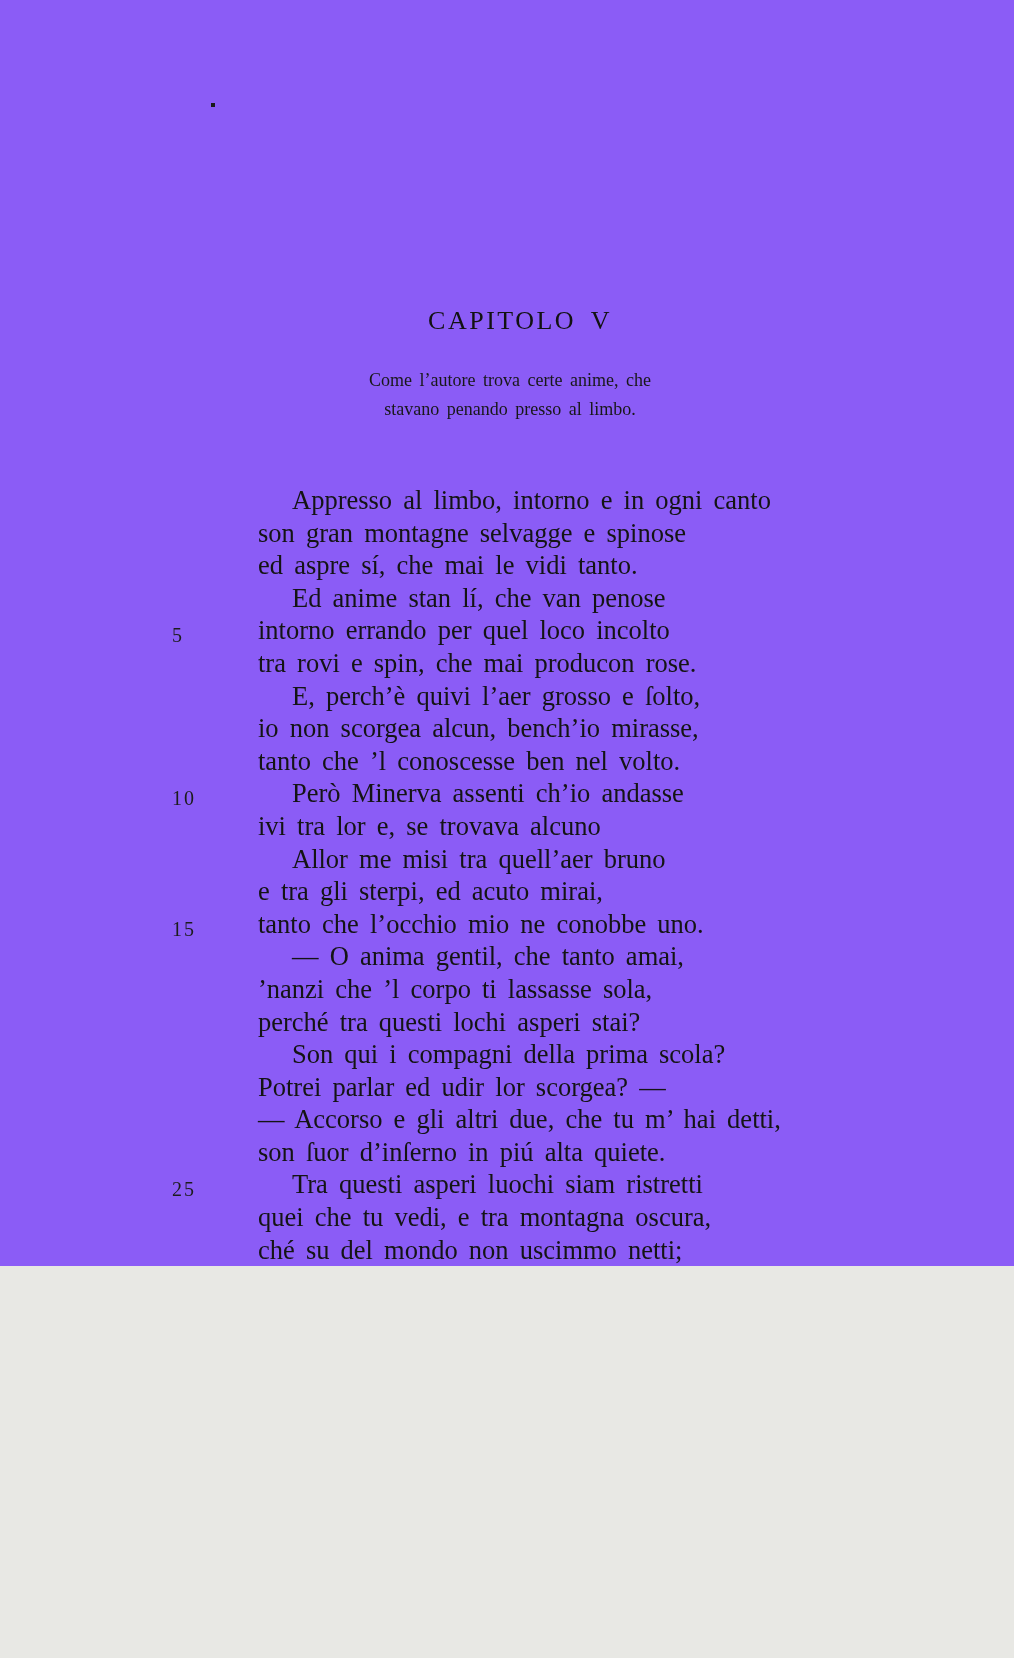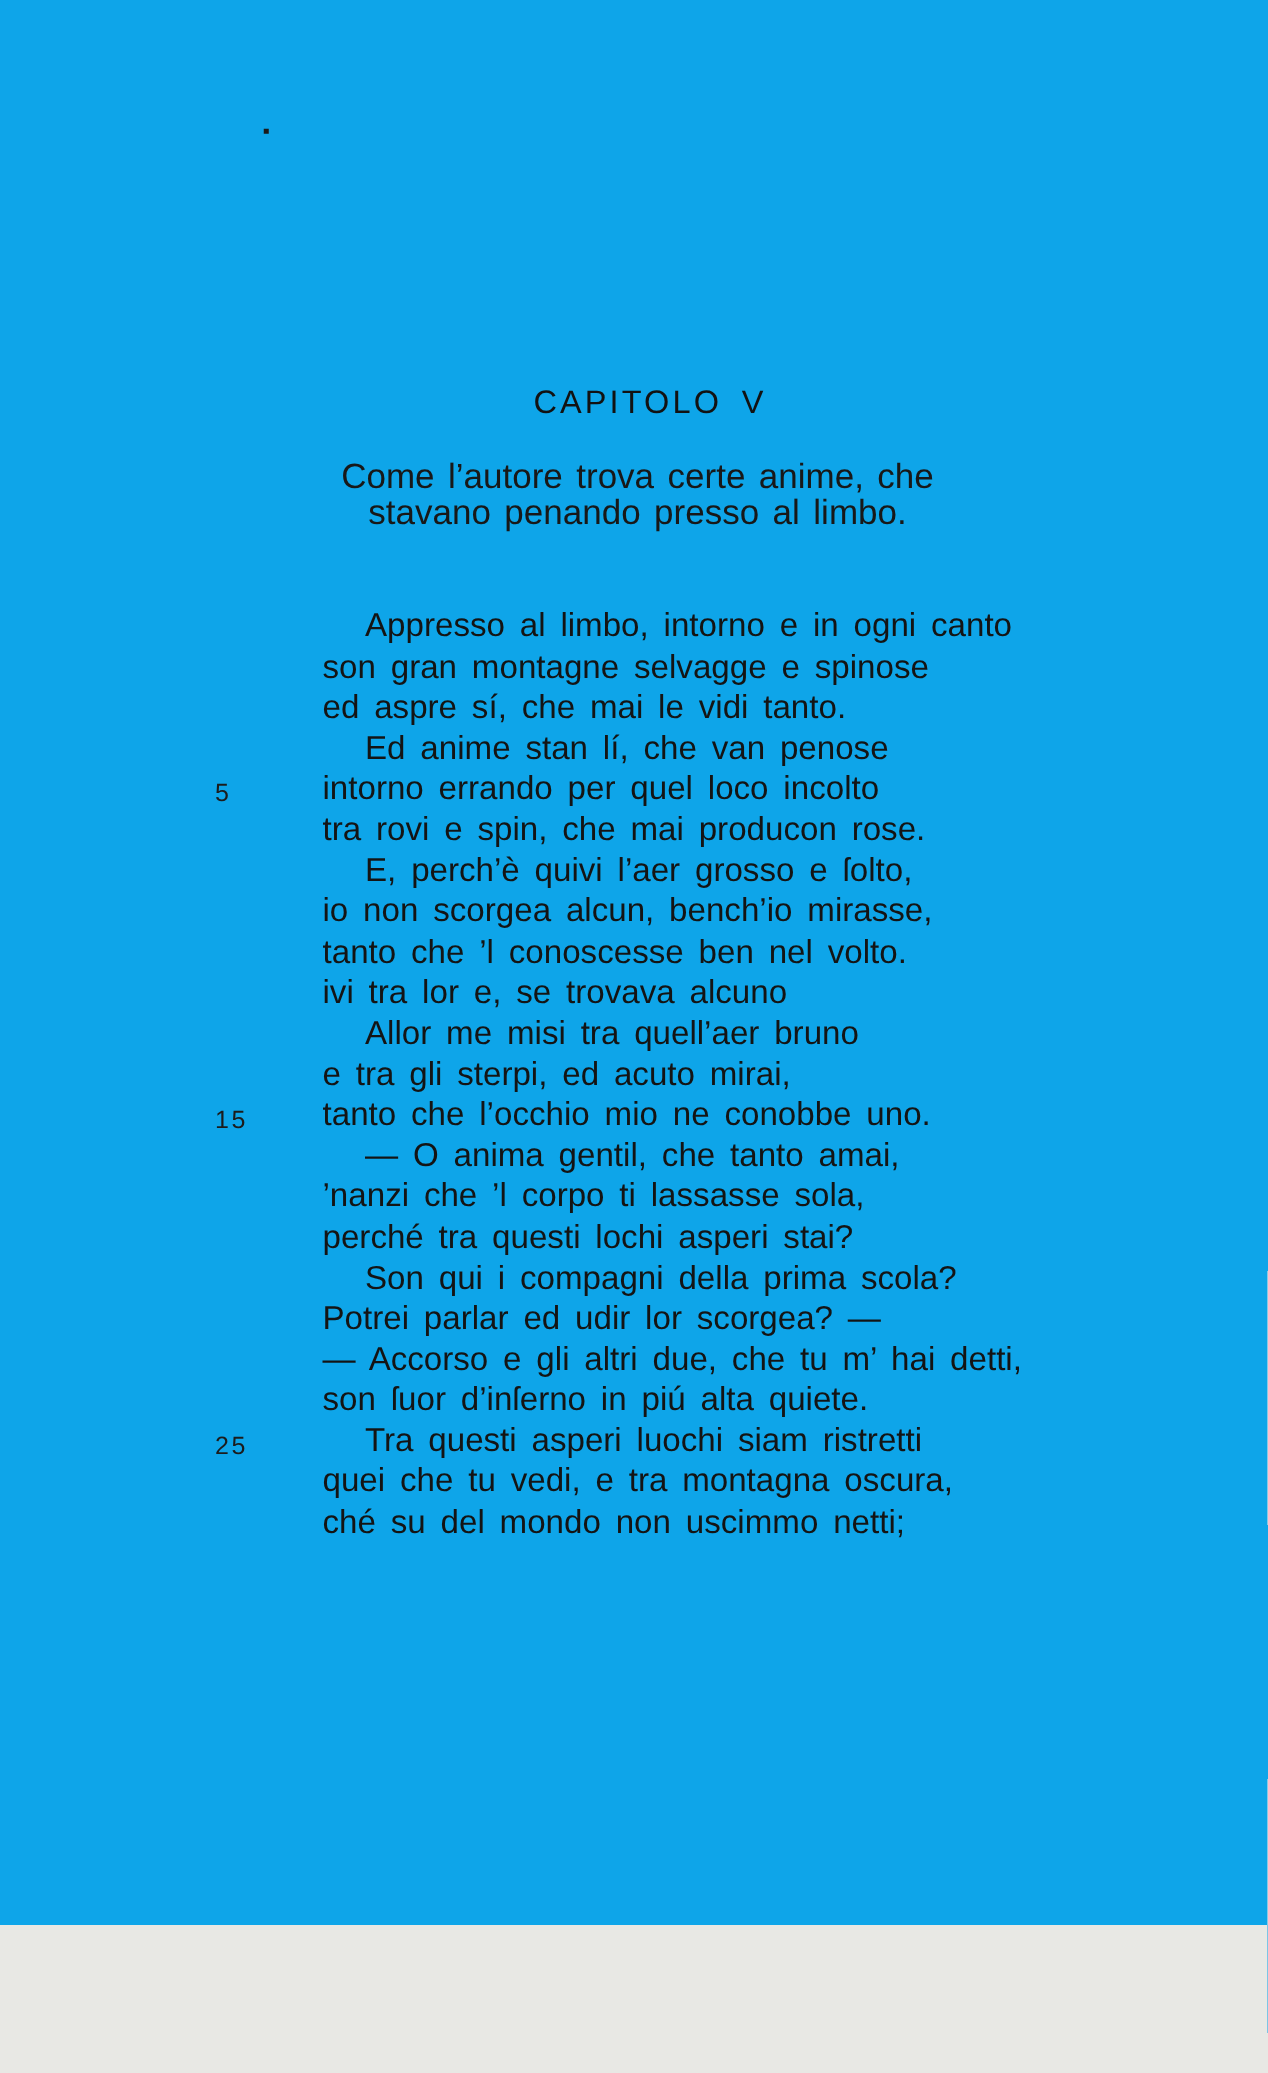--- a/index.html
+++ b/index.html
@@ -1,39 +1,39 @@
 <!DOCTYPE html>
 <html><head>
 <meta charset="utf-8">
 <style>
   html,body { margin:0; padding:0; background:#e8e8e4; }
   .page {
     position:relative;
-    width:1014px; height:1540px;
+    width:1014px; height:1266px;
     margin:0 auto;
-    background:#0ea5e9;
+    background:#8b5cf6;
     color:#151515;
-    font-family:Liberation Sans, sans-serif;
+    font-family:Liberation Serif, serif;
     overflow:hidden;
   }
   .speck {
     position:absolute; left:211px; top:103px;
     width:4px; height:4px; background:#1a1a1a;
   }
   .chapter-title {
     position:absolute; top:306px; left:220px; width:600px;
     text-align:center;
     font-size:26px; letter-spacing:2.5px;
     word-spacing:6px;
     color:#121212;
   }
   .chapter-subtitle {
     position:absolute; top:366px; left:160px; width:700px;
     text-align:center;
-    font-size:28px; line-height:29px;
+    font-size:18px; line-height:29px;
     word-spacing:3px;
     color:#181818;
   }
   .poem {
     position:absolute; left:258px; top:484px; width:640px;
     font-size:26.5px; line-height:32.6px;
     word-spacing:4.5px;
     color:#141414;
   }
   .pline { position:relative; white-space:nowrap; }
@@ -61,20 +61,21 @@
   <div class="poem" id="poem-body">
       <div class="pline indent"><span class="ltext">Appresso al limbo, intorno e in ogni canto</span></div>
       <div class="pline"><span class="ltext">son gran montagne selvagge e spinose</span></div>
       <div class="pline"><span class="ltext">ed aspre sí, che mai le vidi tanto.</span></div>
       <div class="pline indent"><span class="ltext">Ed anime stan lí, che van penose</span></div>
       <div class="pline"><span class="lnum">5</span><span class="ltext">intorno errando per quel loco incolto</span></div>
       <div class="pline"><span class="ltext">tra rovi e spin, che mai producon rose.</span></div>
       <div class="pline indent"><span class="ltext">E, perch’è quivi l’aer grosso e ſolto,</span></div>
       <div class="pline"><span class="ltext">io non scorgea alcun, bench’io mirasse,</span></div>
       <div class="pline"><span class="ltext">tanto che ’l conoscesse ben nel volto.</span></div>
+      <div class="pline indent"><span class="lnum">10</span><span class="ltext">Però Minerva assenti ch’io andasse</span></div>
       <div class="pline"><span class="ltext">ivi tra lor e, se trovava alcuno</span></div>
       <div class="pline indent"><span class="ltext">Allor me misi tra quell’aer bruno</span></div>
       <div class="pline"><span class="ltext">e tra gli sterpi, ed acuto mirai,</span></div>
       <div class="pline"><span class="lnum">15</span><span class="ltext">tanto che l’occhio mio ne conobbe uno.</span></div>
       <div class="pline indent"><span class="ltext">— O anima gentil, che tanto amai,</span></div>
       <div class="pline"><span class="ltext">’nanzi che ’l corpo ti lassasse sola,</span></div>
       <div class="pline"><span class="ltext">perché tra questi lochi asperi stai?</span></div>
       <div class="pline indent"><span class="ltext">Son qui i compagni della prima scola?</span></div>
       <div class="pline"><span class="ltext">Potrei parlar ed udir lor scorgea? —</span></div>
       <div class="pline"><span class="ltext">— Accorso e gli altri due, che tu m’ hai detti,</span></div>

